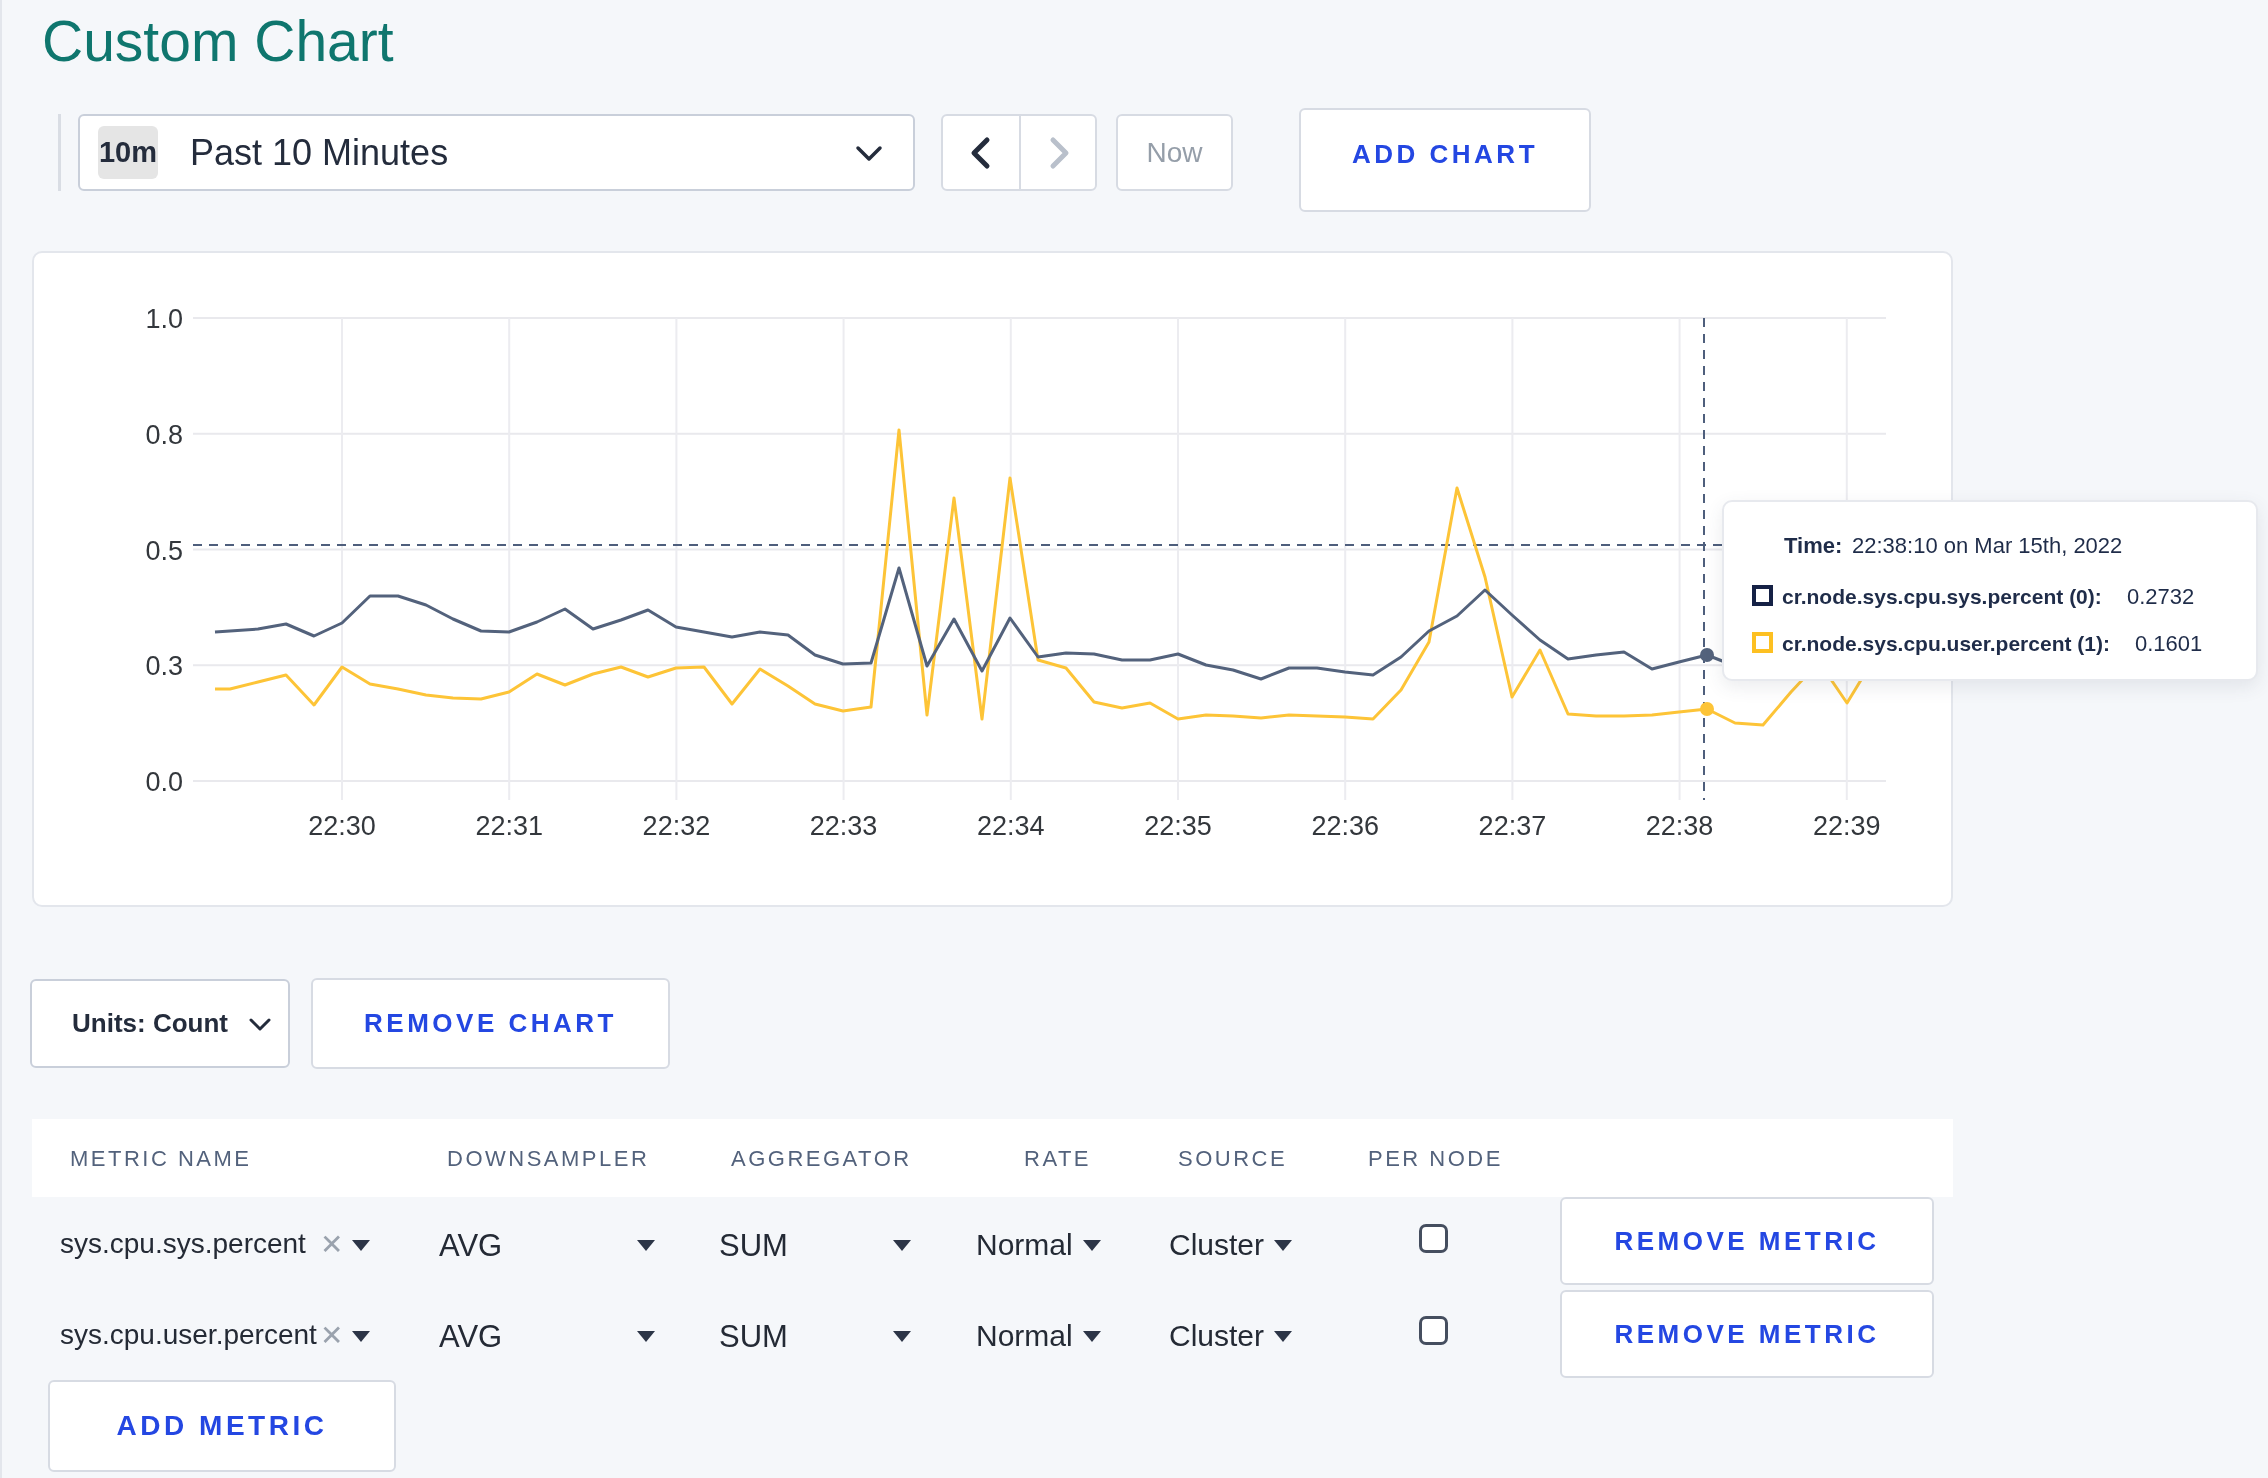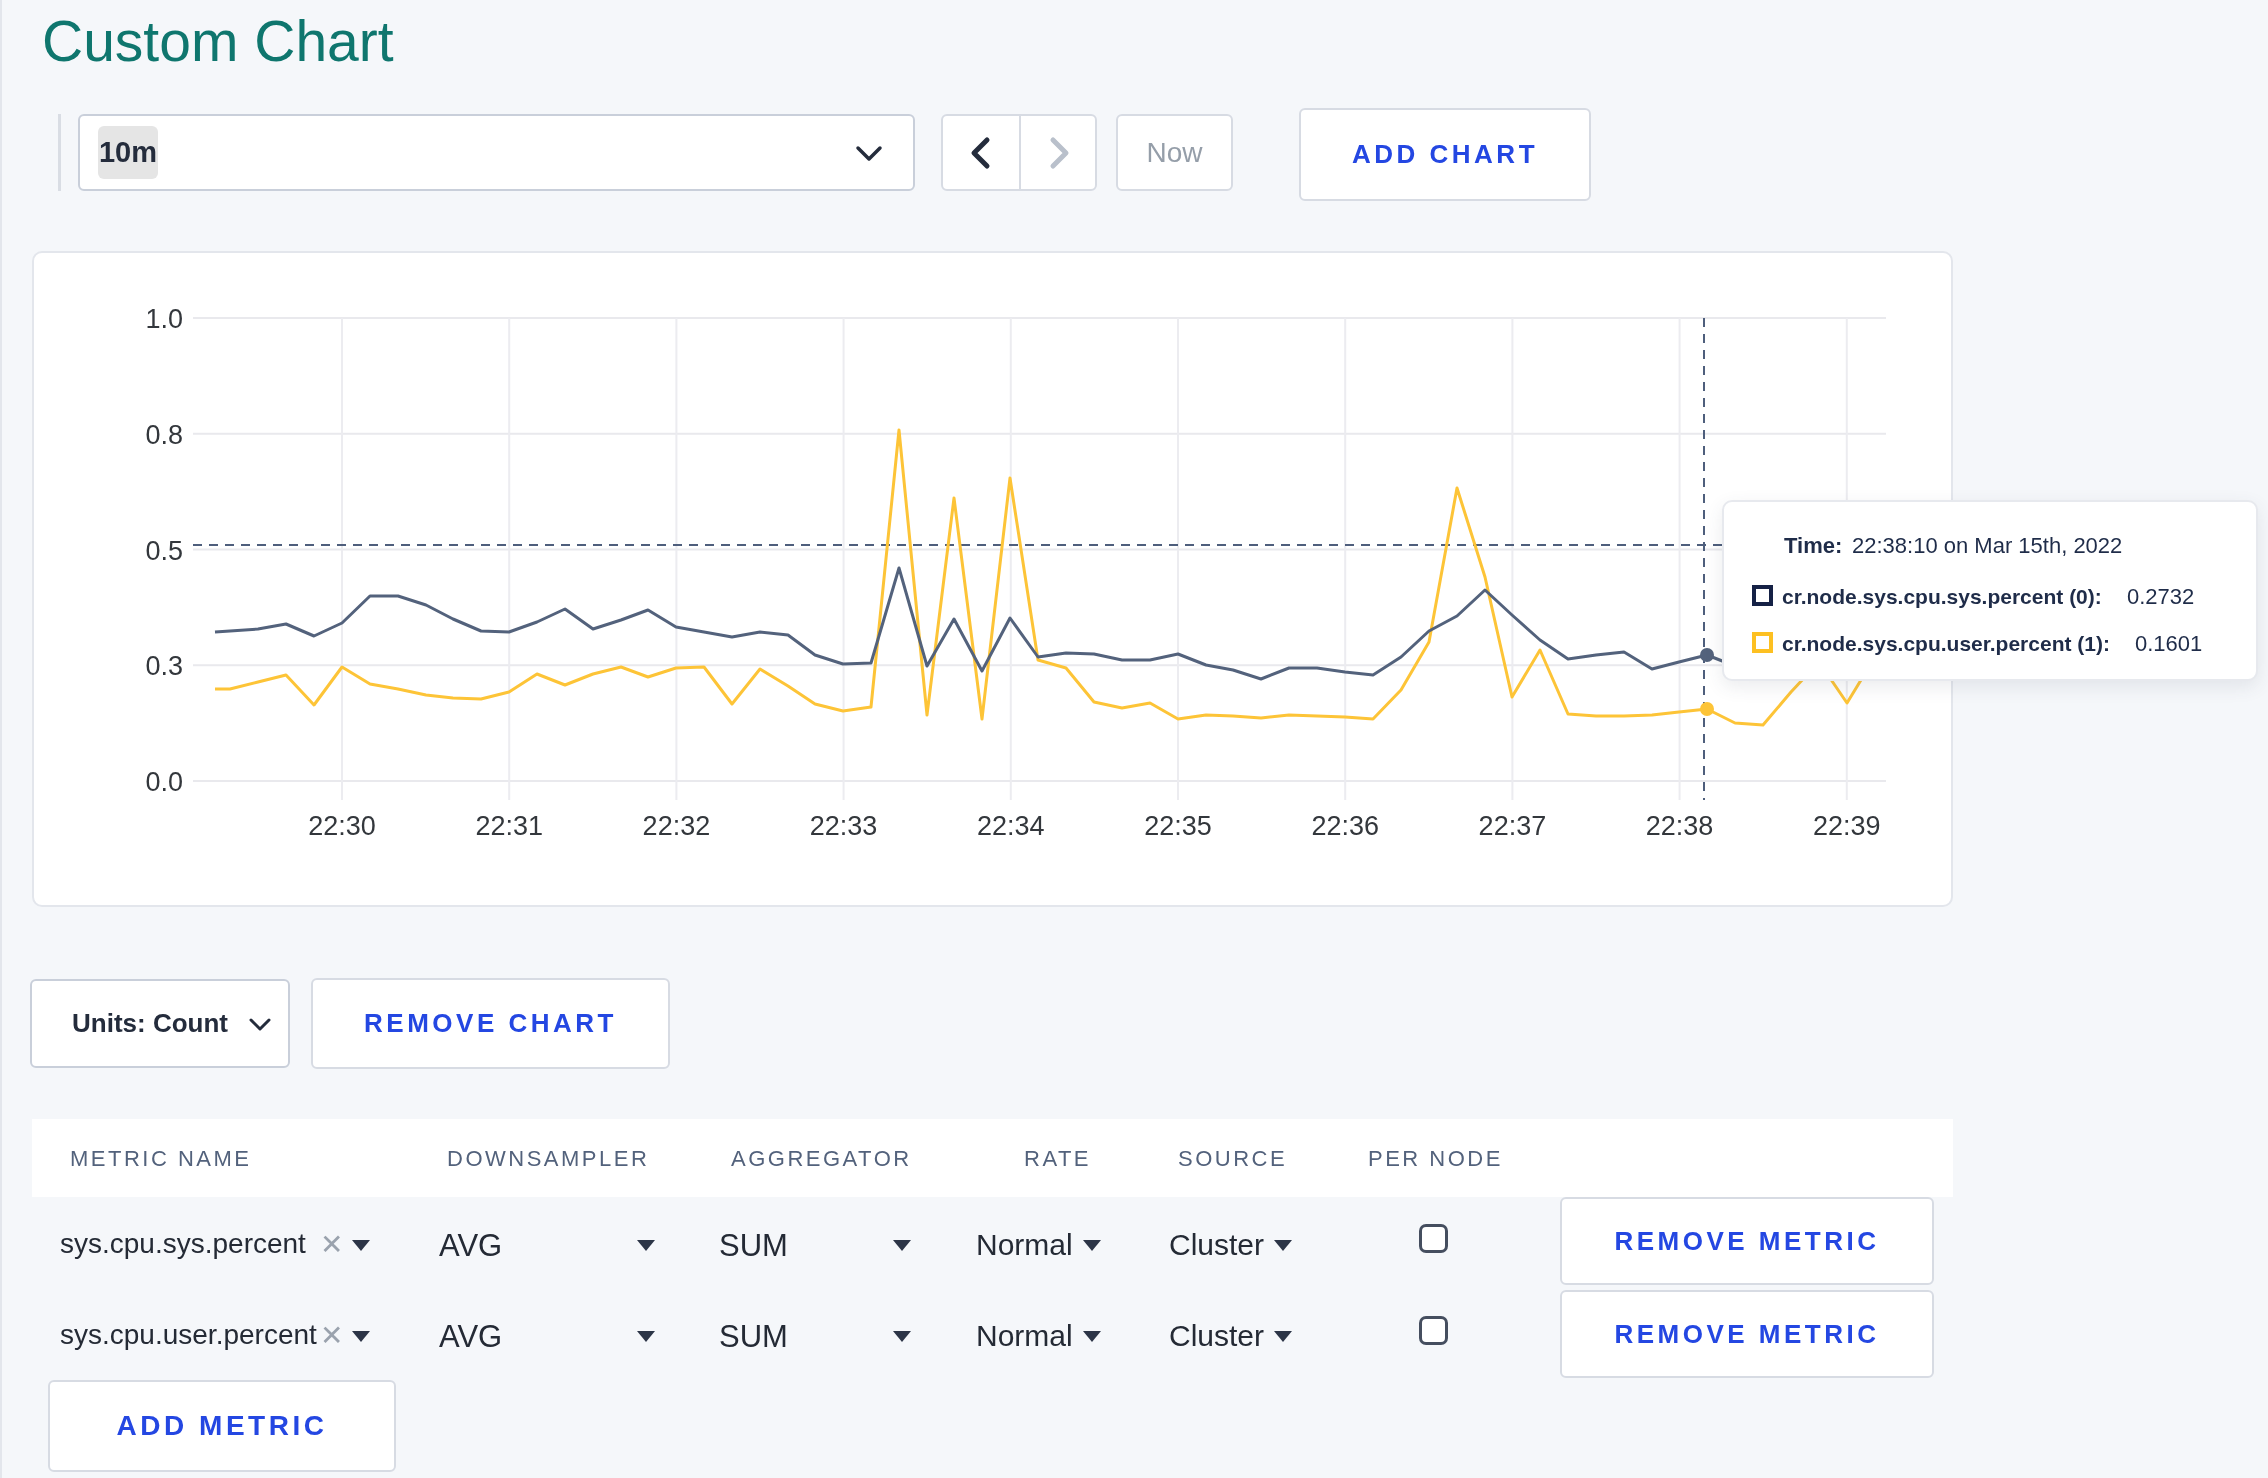--- a/index.html
+++ b/index.html
@@ -9,35 +9,36 @@
 .caret { display:inline-block; width:0; height:0; border-left:9px solid transparent; border-right:9px solid transparent; border-top:11px solid #2c3547; vertical-align:middle; }
 </style></head>
 <body>
 <div class="abs" style="left:0;top:0;width:2px;height:1478px;background:#e3e6ec"></div>
 
 <div class="abs" style="left:42px;top:8px;font-size:57px;color:#0f766e;letter-spacing:0;">Custom Chart</div>
 
 <div class="abs" style="left:58px;top:114px;width:3px;height:77px;background:#d9dde4"></div>
 <div class="btn" style="left:78px;top:114px;width:837px;height:77px;border-color:#c9cfda;">
   <div class="abs" style="left:18px;top:10px;width:60px;height:53px;background:#e5e5e5;border-radius:6px;text-align:center;line-height:53px;font-size:29px;font-weight:bold;color:#242c3c;">10m</div>
+  <div class="abs" style="left:110px;top:0;line-height:73px;font-size:36px;color:#242c3c;">Past 10 Minutes</div>
   <svg class="abs" style="left:772px;top:24px;" width="34" height="26">
       <polyline points="6,8 17,19 28,8" fill="none" stroke="#242c3c" stroke-width="3.5" stroke-linecap="round" stroke-linejoin="round"></polyline>
     </svg>
 </div>
 <div class="btn" style="left:941px;top:114px;width:156px;height:77px;">
   <div class="abs" style="left:76px;top:0;width:2px;height:73px;background:#d7dbe3"></div>
   <svg class="abs" style="left:22px;top:20px" width="34" height="34">
       <polyline points="22,4 9,17 22,30" fill="none" stroke="#242c3c" stroke-width="5" stroke-linecap="round" stroke-linejoin="round"></polyline>
     </svg>
   <svg class="abs" style="left:98px;top:20px" width="34" height="34">
       <polyline points="12,4 25,17 12,30" fill="none" stroke="#b9c0cb" stroke-width="5" stroke-linecap="round" stroke-linejoin="round"></polyline>
     </svg>
 </div>
 <div class="btn" style="left:1116px;top:114px;width:117px;height:77px;text-align:center;line-height:73px;font-size:28px;color:#959ea9;">Now</div>
-<div class="btn" style="left:1299px;top:108px;width:292px;height:93px;text-align:center;line-height:89px;"><span class="bluetxt">ADD CHART</span></div>
+<div class="btn" style="left:1299px;top:108px;width:292px;height:104px;text-align:center;line-height:89px;"><span class="bluetxt">ADD CHART</span></div>
 
 <div class="abs" style="left:32px;top:251px;width:1921px;height:656px;background:#fff;border:2px solid #e3e6ec;border-radius:10px;">
 <svg width="1921" height="656" viewBox="0 0 1921 656" style="position:absolute;left:0;top:0">
 <line x1="159" y1="65" x2="1852" y2="65" stroke="#e9e9ed" stroke-width="2"></line>
 <line x1="159" y1="180.75" x2="1852" y2="180.75" stroke="#e9e9ed" stroke-width="2"></line>
 <line x1="159" y1="296.5" x2="1852" y2="296.5" stroke="#e9e9ed" stroke-width="2"></line>
 <line x1="159" y1="412.25" x2="1852" y2="412.25" stroke="#e9e9ed" stroke-width="2"></line>
 <line x1="159" y1="528" x2="1852" y2="528" stroke="#e9e9ed" stroke-width="2"></line>
 <line x1="308.0" y1="65" x2="308.0" y2="547" stroke="#ececf0" stroke-width="2"></line>
 <line x1="475.2" y1="65" x2="475.2" y2="547" stroke="#ececf0" stroke-width="2"></line>

